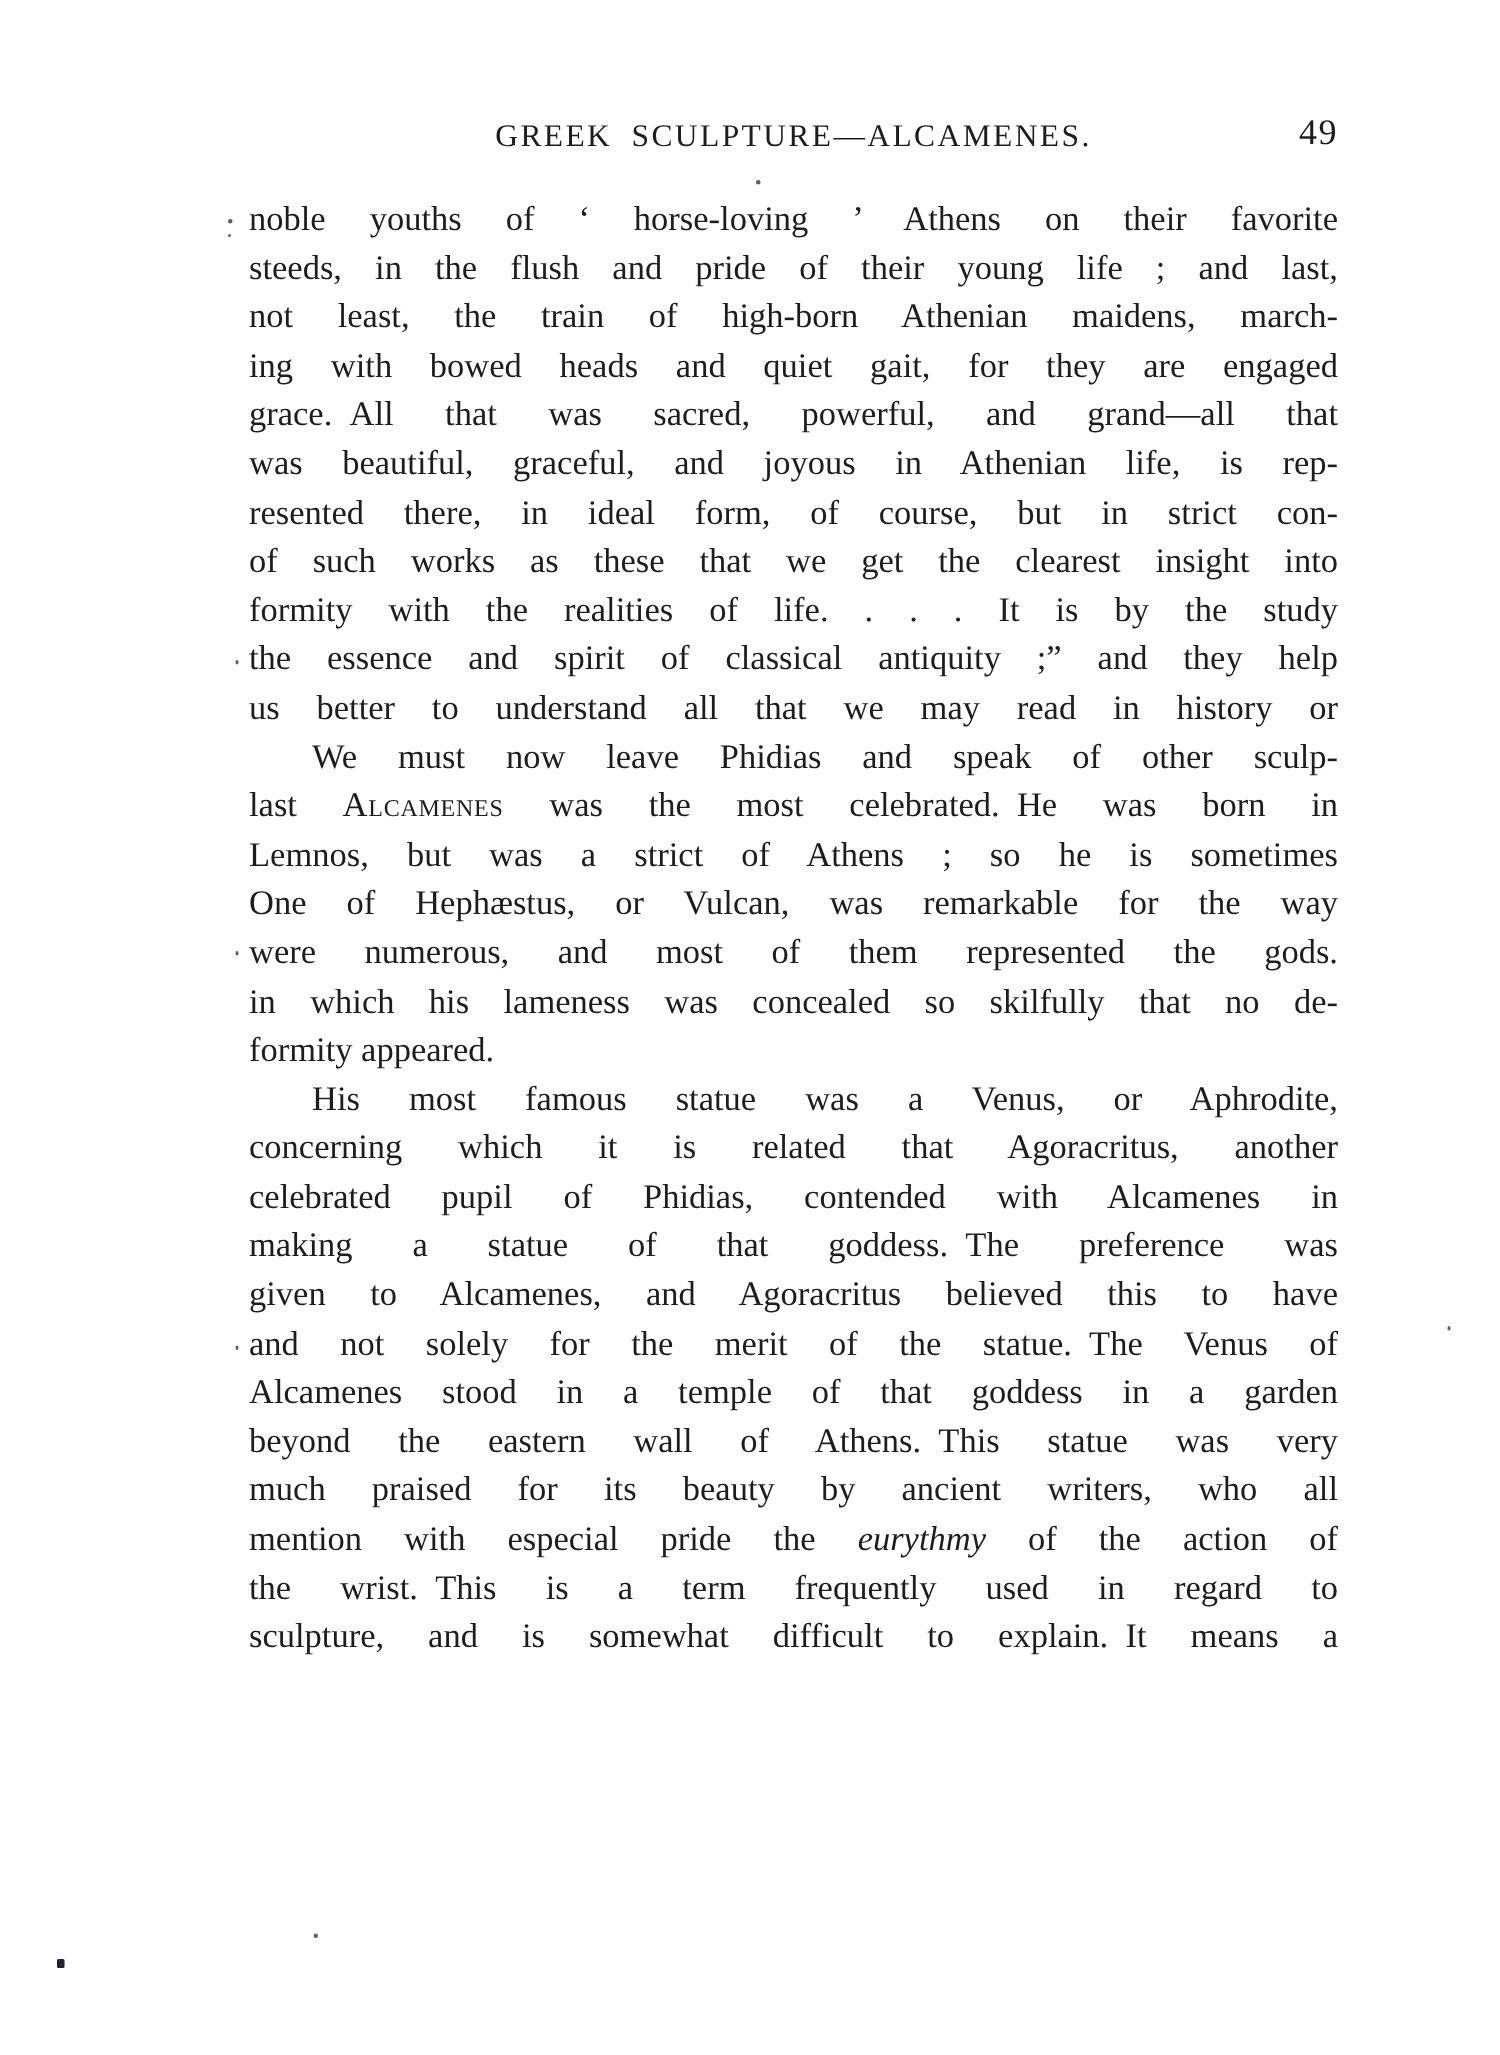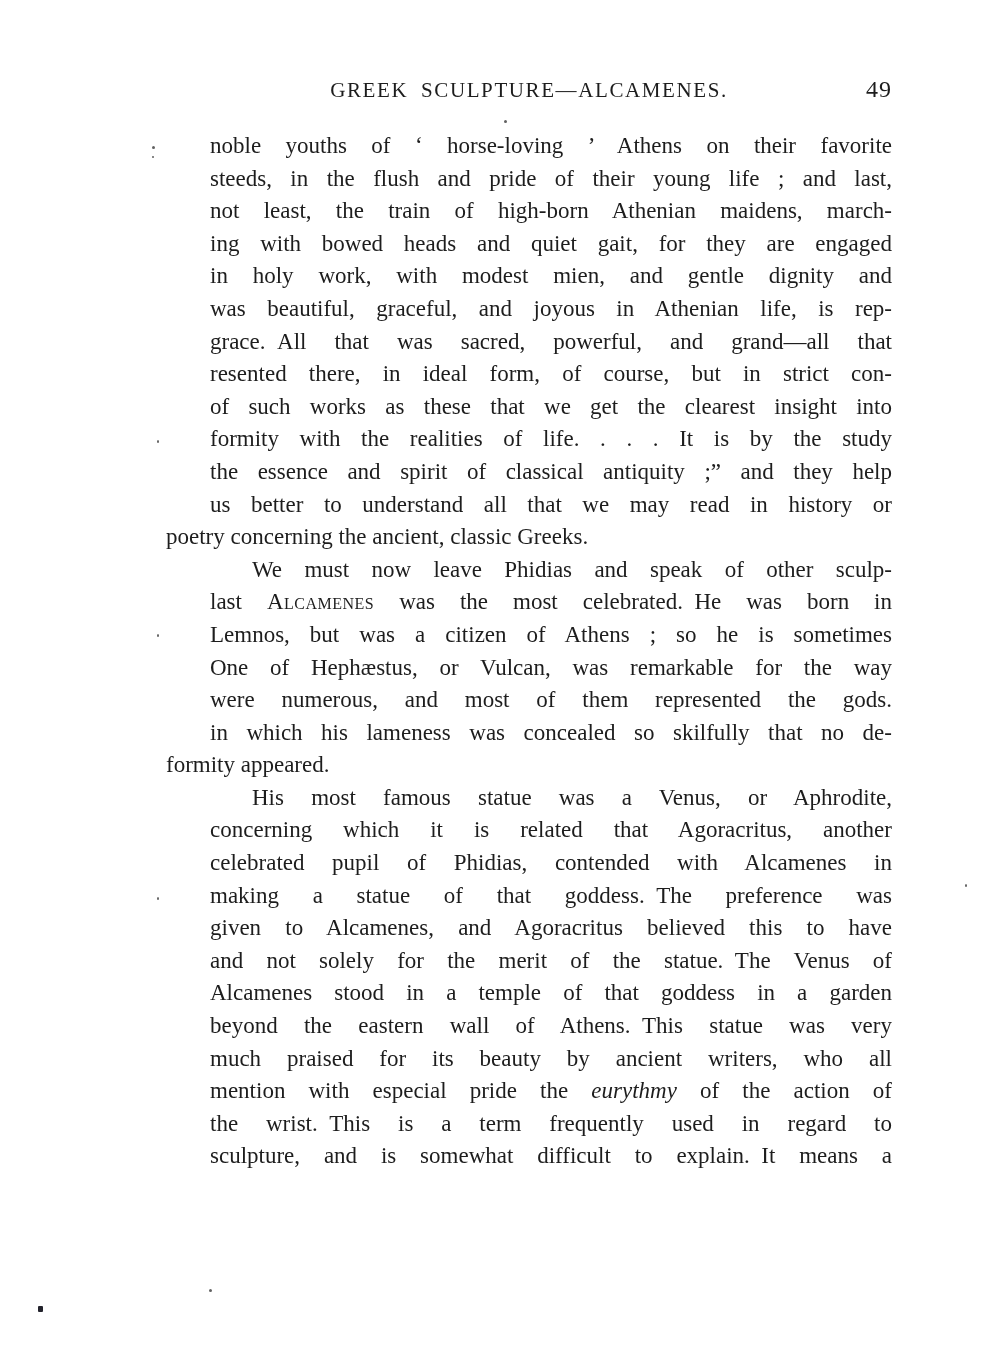--- a/index.html
+++ b/index.html
@@ -43,21 +43,20 @@
     line-height:32.6px;
   }
   .line{
     height:32.6px;
     white-space:pre-wrap;
     text-align:left;
   }
   .line.j{
     text-align:justify;
     text-align-last:justify;
-    margin-left:44px;
   }
   .line.indent{
     padding-left:42px;
   }
   .smallcaps{font-variant:small-caps;letter-spacing:0.5px;}
   .italic{font-style:italic;}
   .speck{
     position:absolute;
     background:#3a3a3a;
     border-radius:50%;
@@ -72,32 +71,30 @@
   <div class="running-head">
     <div class="running-title">GREEK SCULPTURE—ALCAMENES.</div>
     <div class="page-number">49</div>
   </div>
 
   <div class="body-text">
       <div class="line j"><span>noble youths of ‘ horse-loving ’ Athens on their favorite</span></div>
       <div class="line j"><span>steeds, in the flush and pride of their young life ; and last,</span></div>
       <div class="line j"><span>not least, the train of high-born Athenian maidens, march-</span></div>
       <div class="line j"><span>ing with bowed heads and quiet gait, for they are engaged</span></div>
-      <div class="line j"><span>in holy work, with modest mien, and gentle dignity and</span></div>
+      <div class="line j"><span>grace. All that was sacred, powerful, and grand—all that</span></div>
       <div class="line j"><span>was beautiful, graceful, and joyous in Athenian life, is rep-</span></div>
-      <div class="line j"><span>grace. All that was sacred, powerful, and grand—all that</span></div>
       <div class="line j"><span>resented there, in ideal form, of course, but in strict con-</span></div>
       <div class="line j"><span>of such works as these that we get the clearest insight into</span></div>
       <div class="line j"><span>formity with the realities of life. . . . It is by the study</span></div>
       <div class="line j"><span>the essence and spirit of classical antiquity ;” and they help</span></div>
       <div class="line j"><span>us better to understand all that we may read in history or</span></div>
-      <div class="line"><span>poetry concerning the ancient, classic Greeks.</span></div>
       <div class="line j indent"><span>We must now leave Phidias and speak of other sculp-</span></div>
       <div class="line j"><span>last </span><span class="smallcaps">Alcamenes</span><span> was the most celebrated. He was born in</span></div>
-      <div class="line j"><span>Lemnos, but was a citizen of Athens ; so he is sometimes</span></div>
+      <div class="line j"><span>Lemnos, but was a strict of Athens ; so he is sometimes</span></div>
       <div class="line j"><span>One of Hephæstus, or Vulcan, was remarkable for the way</span></div>
       <div class="line j"><span>were numerous, and most of them represented the gods.</span></div>
       <div class="line j"><span>in which his lameness was concealed so skilfully that no de-</span></div>
       <div class="line"><span>formity appeared.</span></div>
       <div class="line j indent"><span>His most famous statue was a Venus, or Aphrodite,</span></div>
       <div class="line j"><span>concerning which it is related that Agoracritus, another</span></div>
       <div class="line j"><span>celebrated pupil of Phidias, contended with Alcamenes in</span></div>
       <div class="line j"><span>making a statue of that goddess. The preference was</span></div>
       <div class="line j"><span>given to Alcamenes, and Agoracritus believed this to have</span></div>
       <div class="line j"><span>and not solely for the merit of the statue. The Venus of</span></div>

